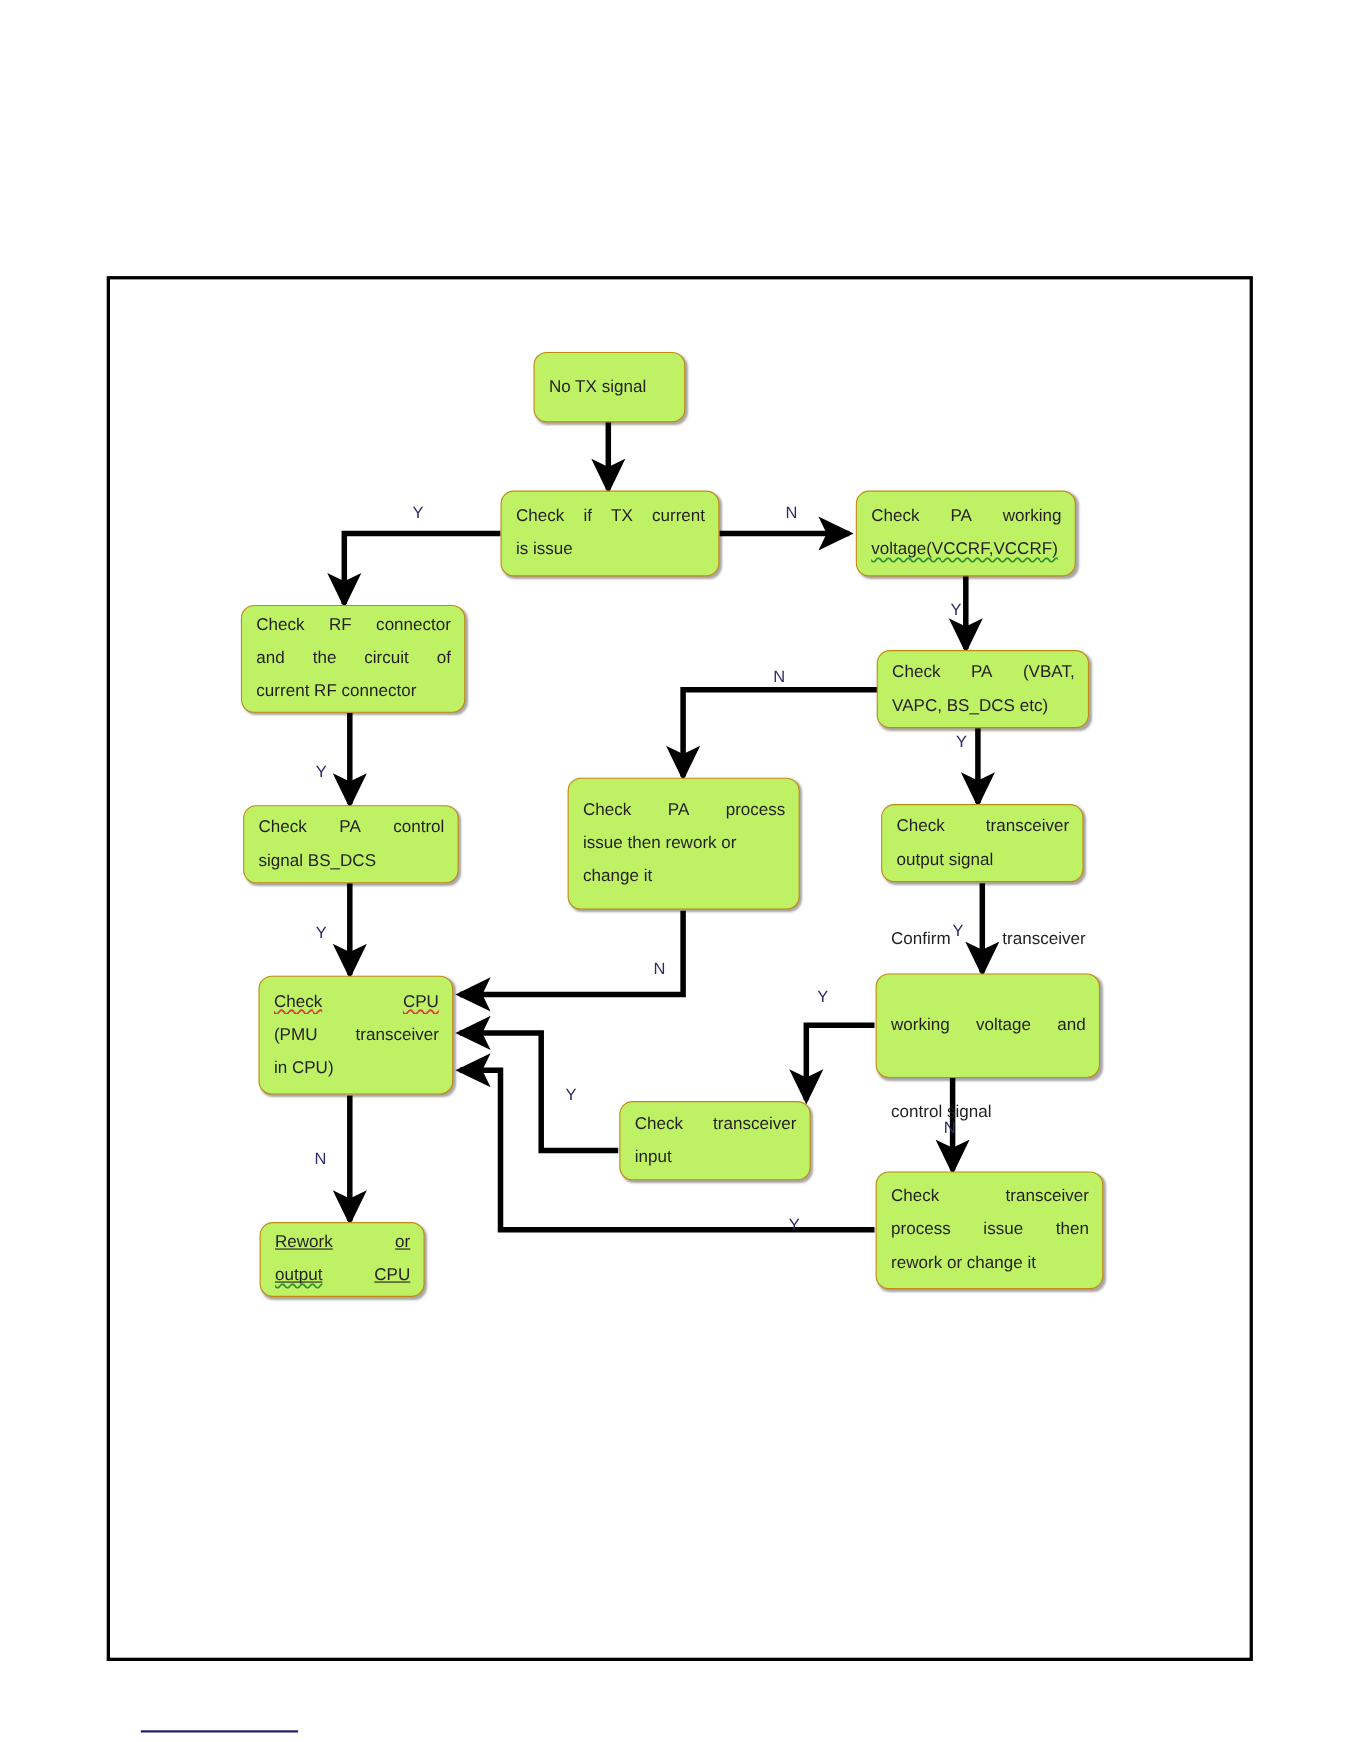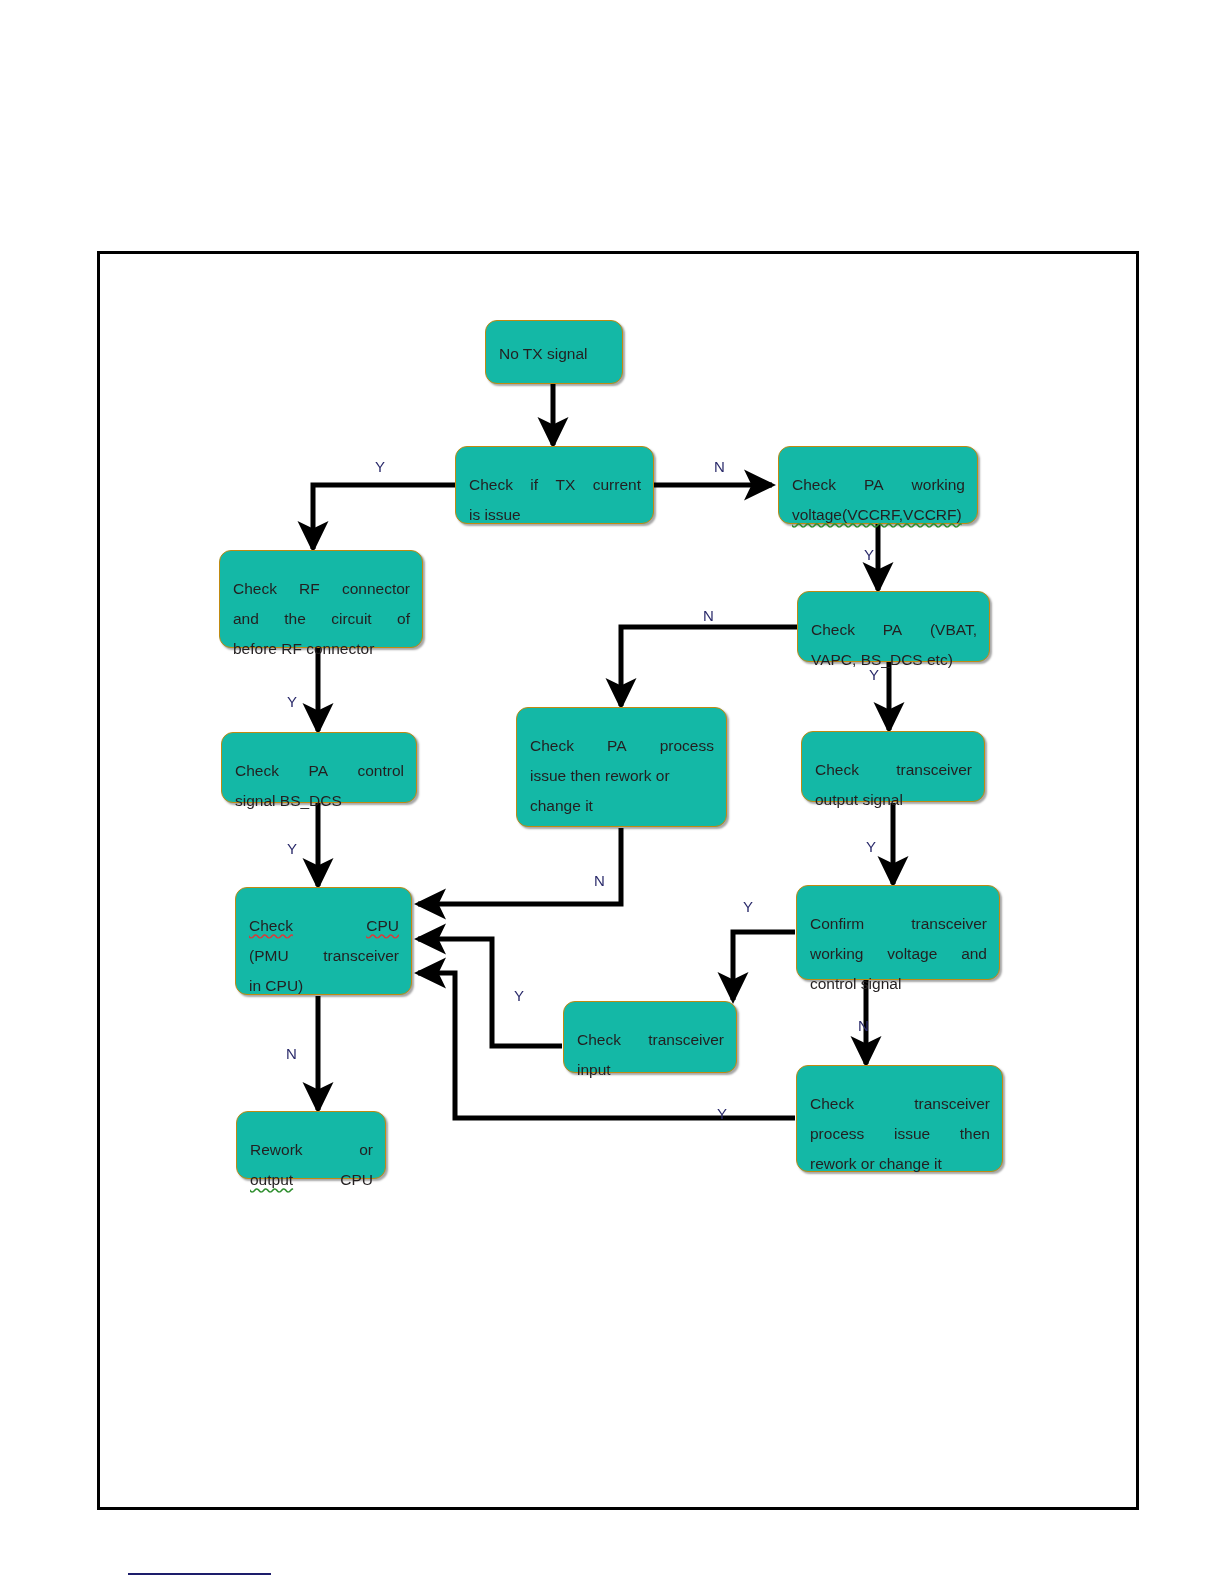--- a/index.html
+++ b/index.html
@@ -48,30 +48,31 @@
     left: 0; top: 0;
     width: 1224px;
     height: 1584px;
     pointer-events: none;
   }
 
   
   .node {
     position: absolute;
     box-sizing: border-box;
-    background: #14b8a6;
+    background: #bef264;
     border: 1.6px solid #C08A12;
     border-radius: 12px;
     box-shadow: 2px 2px 2px rgba(0,0,0,0.35);
     color: #231f20;
     font-size: 15.5px;
     line-height: 1.95;
-    padding: 23px 12px 7px 13px;
+    padding: 7px 12px 7px 13px;
     display: flex;
     flex-direction: column;
+    justify-content: center;
   }
   .node .line {
     display: block;
     white-space: nowrap;
   }
   .node.justify .line.j {
     display: flex;
     justify-content: space-between;
   }
   .node.justify .line.j > span { white-space: nowrap; }
@@ -172,21 +173,21 @@
       <span>Check</span>
         <span>RF</span>
         <span>connector</span>
     </span>
     <span class="line j">
       <span>and</span>
         <span>the</span>
         <span>circuit</span>
         <span>of</span>
     </span>
-    <span class="line">before RF connector</span>
+    <span class="line">current RF connector</span>
   </div>
 
   <div class="node justify" style="left:797px; top:591px; width:193px; height:71px;">
     <span class="line j">
       <span>Check</span>
         <span>PA</span>
         <span>(VBAT,</span>
     </span>
     <span class="line">VAPC, BS_DCS etc)</span>
   </div>
@@ -223,21 +224,21 @@
       <span class="sq-red">Check</span>
         <span class="sq-red">CPU</span>
     </span>
     <span class="line j">
       <span>(PMU</span>
         <span>transceiver</span>
     </span>
     <span class="line">in CPU)</span>
   </div>
 
-  <div class="node justify" style="left:796px; top:885px; width:204px; height:95px;">
+  <div class="node justify" style="left:796px; top:885px; width:204px; height:95px;gap:48px;">
     <span class="line j">
       <span>Confirm</span>
         <span>transceiver</span>
     </span>
     <span class="line j">
       <span>working</span>
         <span>voltage</span>
         <span>and</span>
     </span>
     <span class="line">control signal</span>
@@ -257,21 +258,21 @@
         <span>transceiver</span>
     </span>
     <span class="line j">
       <span>process</span>
         <span>issue</span>
         <span>then</span>
     </span>
     <span class="line">rework or change it</span>
   </div>
 
-  <div class="node justify" style="left:236px; top:1111px; width:150px; height:68px;">
+  <div class="node justify" style="left:236px; top:1111px; width:150px; height:68px;text-decoration:underline;">
     <span class="line j">
       <span>Rework</span>
         <span>or</span>
     </span>
     <span class="line j">
       <span class="sq-green">output</span>
         <span>CPU</span>
     </span>
   </div>
 

